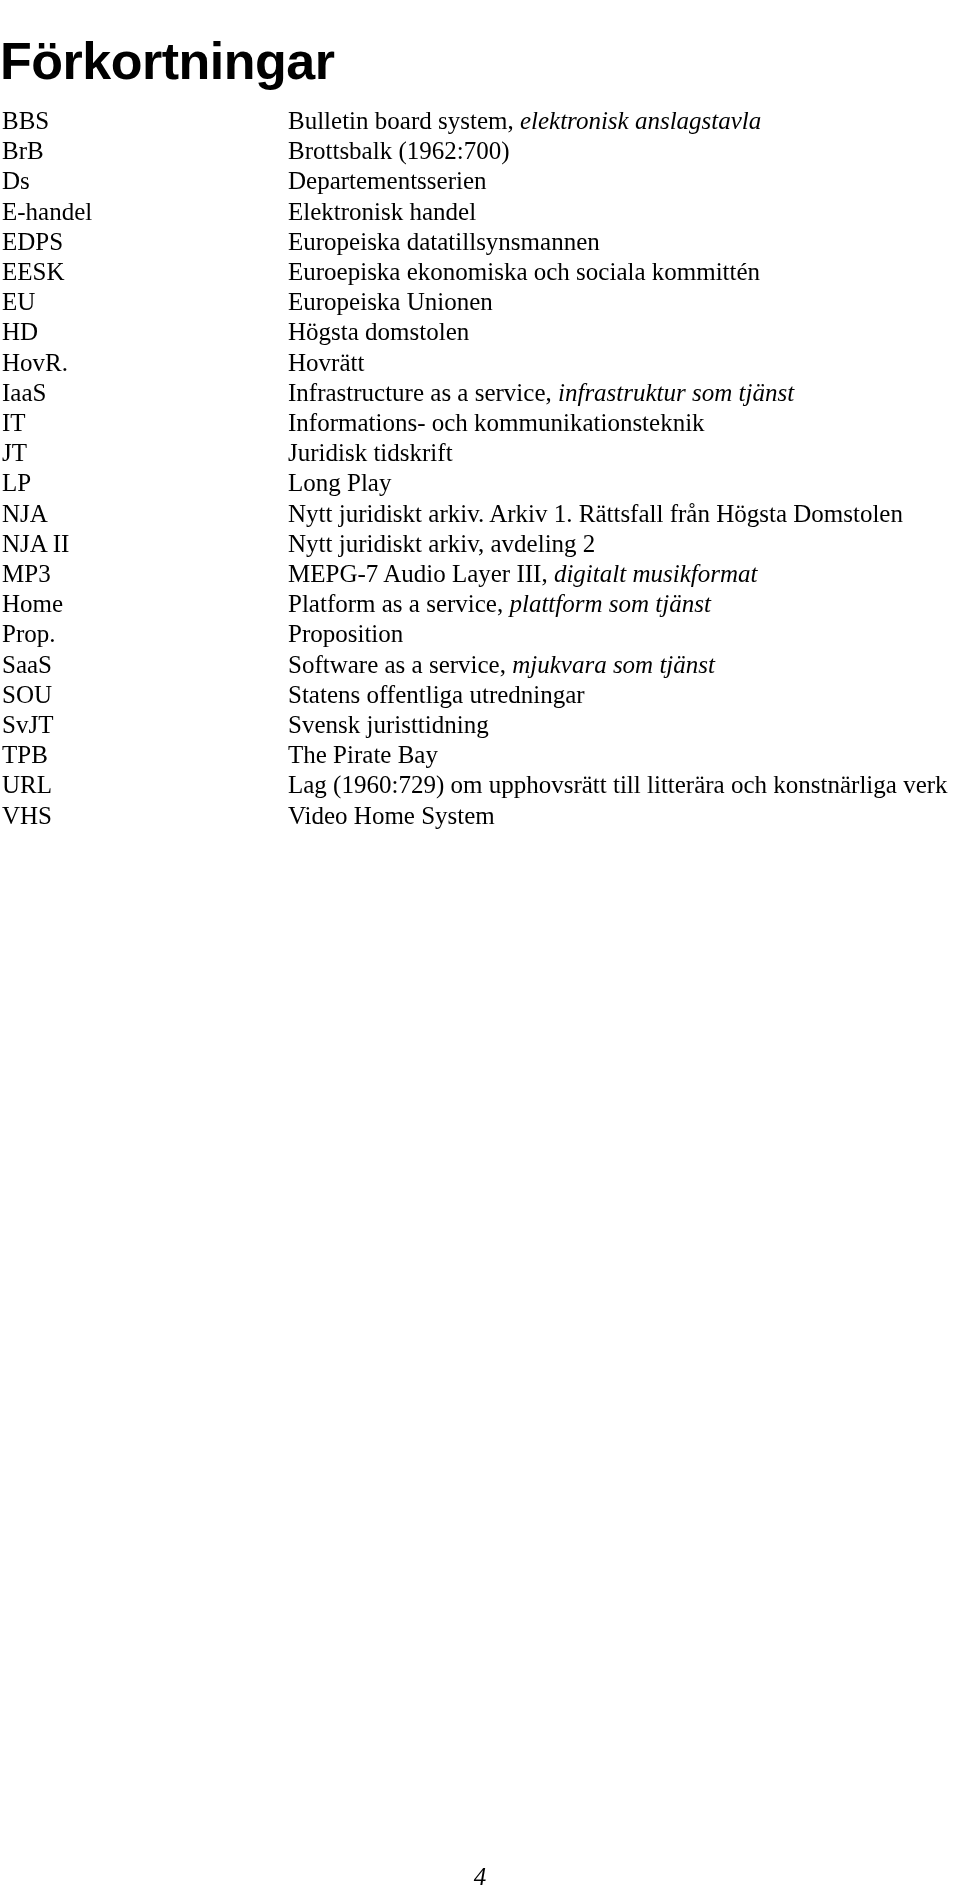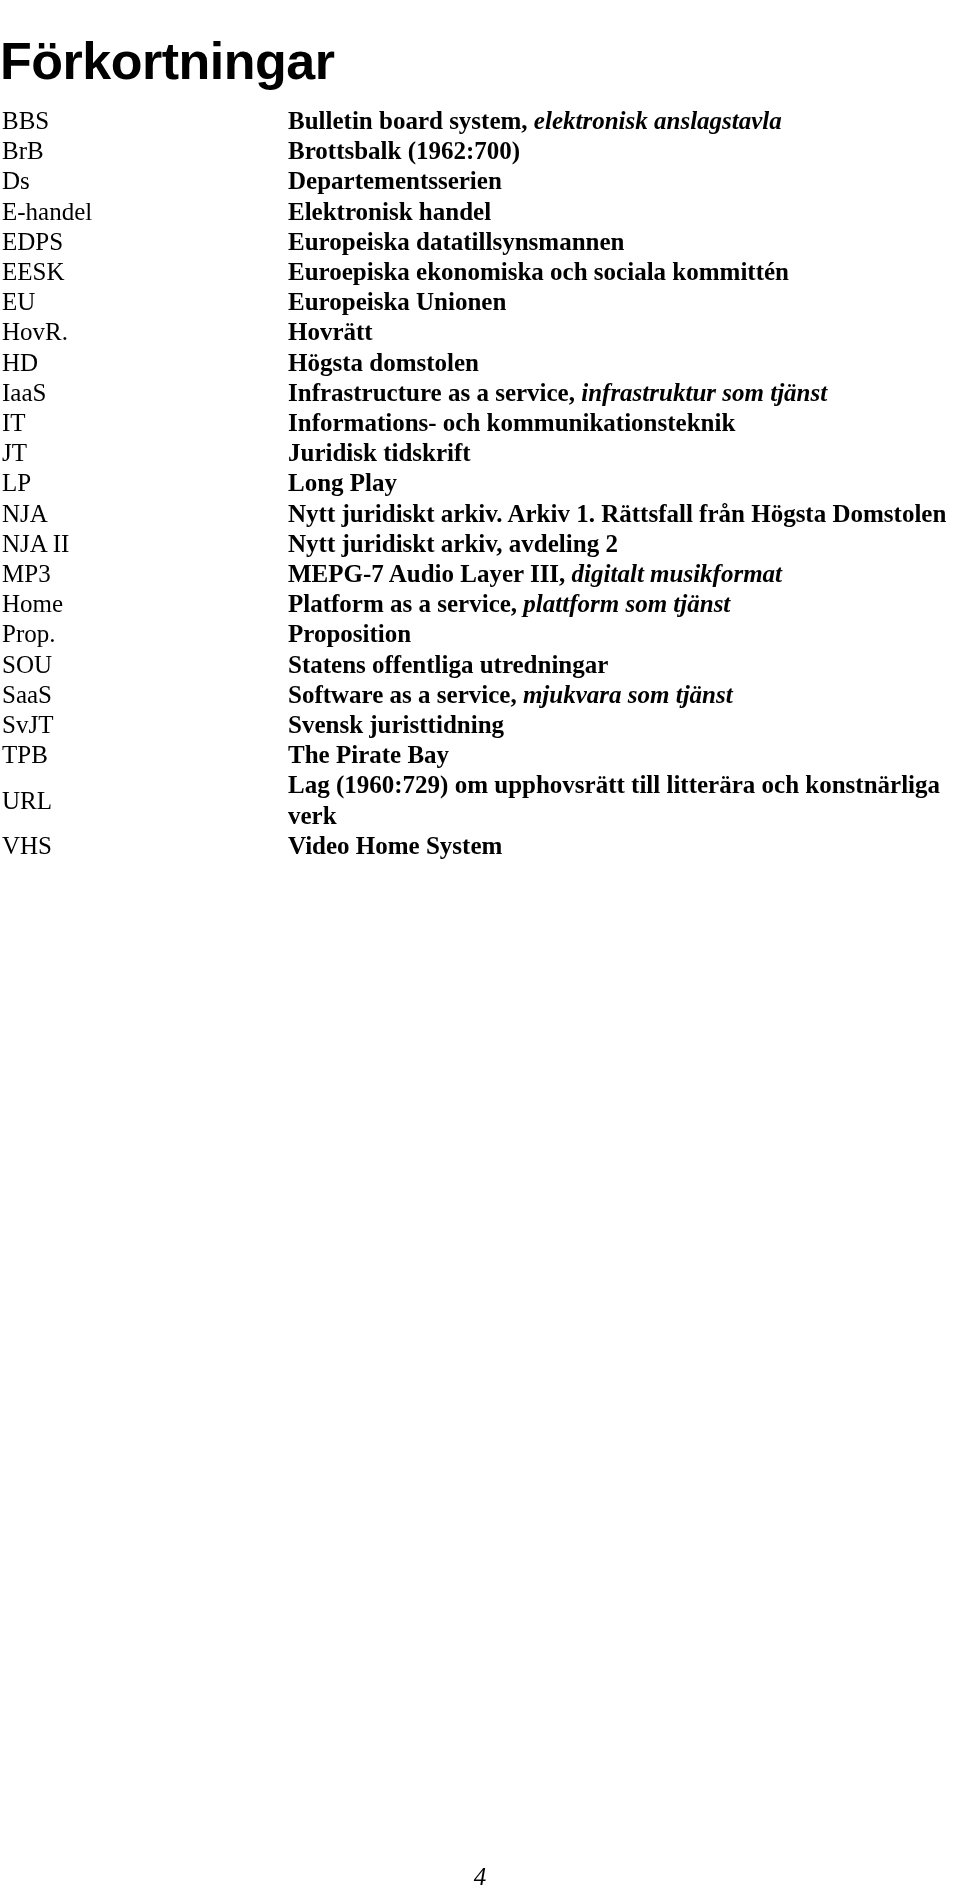--- a/index.html
+++ b/index.html
@@ -40,38 +40,37 @@
   
   .abbr-list {
     position: absolute;
     left: 0px;
     top: 106px;
     width: 960px;
   }
 
   .abbr-row {
     display: flex;
-    align-items: center;
+    align-items: flex-end;
     font-size: 25px;
     line-height: 30.2px;
   }
 
   .abbr-term {
     flex: 0 0 288px;
     width: 288px;
     padding-left: 2px;
     box-sizing: border-box;
     white-space: nowrap;
   }
 
   .abbr-def {
     flex: 1 1 auto;
     width: 672px;
     box-sizing: border-box;
-    font-weight: bold;
   }
 
   .abbr-def .it {
     font-style: italic;
   }
 
   
   .page-number {
     position: absolute;
     left: 0;
@@ -113,26 +112,26 @@
       </div>
       <div class="abbr-row">
         <div class="abbr-term">EESK</div>
         <div class="abbr-def"><span>Euroepiska ekonomiska och sociala kommittén</span></div>
       </div>
       <div class="abbr-row">
         <div class="abbr-term">EU</div>
         <div class="abbr-def"><span>Europeiska Unionen</span></div>
       </div>
       <div class="abbr-row">
+        <div class="abbr-term">HD</div>
+        <div class="abbr-def"><span>Högsta domstolen</span></div>
+      </div>
+      <div class="abbr-row">
         <div class="abbr-term">HovR.</div>
         <div class="abbr-def"><span>Hovrätt</span></div>
-      </div>
-      <div class="abbr-row">
-        <div class="abbr-term">HD</div>
-        <div class="abbr-def"><span>Högsta domstolen</span></div>
       </div>
       <div class="abbr-row">
         <div class="abbr-term">IaaS</div>
         <div class="abbr-def"><span>Infrastructure as a service, </span><span class="it">infrastruktur som tjänst</span></div>
       </div>
       <div class="abbr-row">
         <div class="abbr-term">IT</div>
         <div class="abbr-def"><span>Informations- och kommunikationsteknik</span></div>
       </div>
       <div class="abbr-row">
@@ -157,26 +156,26 @@
       </div>
       <div class="abbr-row">
         <div class="abbr-term">Home</div>
         <div class="abbr-def"><span>Platform as a service, </span><span class="it">plattform som tjänst</span></div>
       </div>
       <div class="abbr-row">
         <div class="abbr-term">Prop.</div>
         <div class="abbr-def"><span>Proposition</span></div>
       </div>
       <div class="abbr-row">
+        <div class="abbr-term">SaaS</div>
+        <div class="abbr-def"><span>Software as a service, </span><span class="it">mjukvara som tjänst</span></div>
+      </div>
+      <div class="abbr-row">
         <div class="abbr-term">SOU</div>
         <div class="abbr-def"><span>Statens offentliga utredningar</span></div>
-      </div>
-      <div class="abbr-row">
-        <div class="abbr-term">SaaS</div>
-        <div class="abbr-def"><span>Software as a service, </span><span class="it">mjukvara som tjänst</span></div>
       </div>
       <div class="abbr-row">
         <div class="abbr-term">SvJT</div>
         <div class="abbr-def"><span>Svensk juristtidning</span></div>
       </div>
       <div class="abbr-row">
         <div class="abbr-term">TPB</div>
         <div class="abbr-def"><span>The Pirate Bay</span></div>
       </div>
       <div class="abbr-row">

